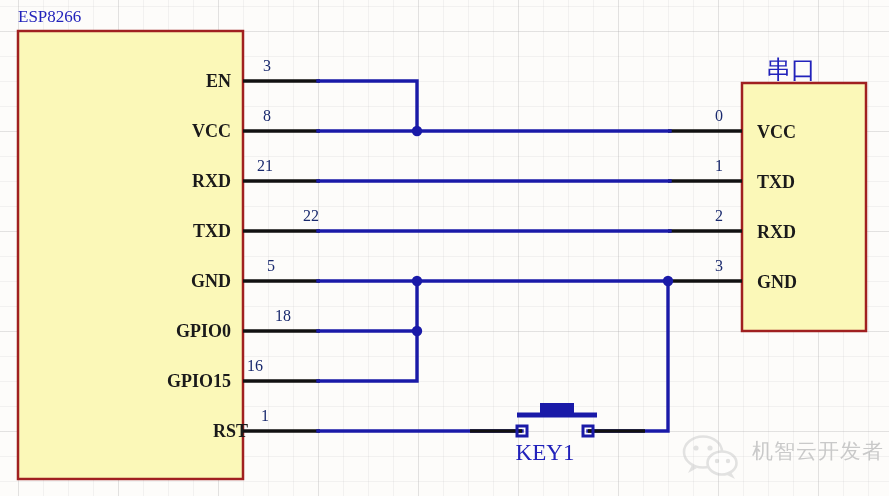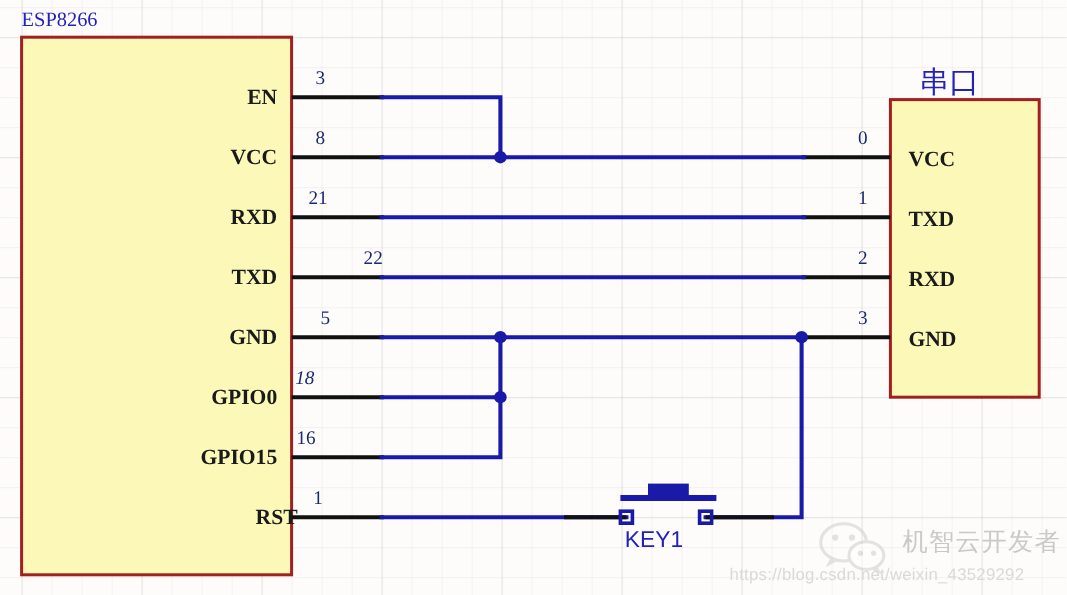--- a/index.html
+++ b/index.html
@@ -61,22 +61,22 @@
     color: #1a2a6e;
     font-size: 16px;
     font-family: "Liberation Serif", serif;
     white-space: nowrap;
     line-height: 1;
     transform: translate(-50%, -100%);
   }
   .key-label {
     position: absolute;
     color: #2222bb;
-    font-size: 19px;
-    font-family: Liberation Sans, sans-serif;
+    font-size: 23px;
+    font-family: Liberation Serif, serif;
     white-space: nowrap;
     line-height: 1;
     transform: translate(-50%, 0);
   }
   .watermark-url {
     position: absolute;
     color: #d9d9d9;
     font-size: 14px;
     font-family: "Liberation Sans", sans-serif;
     white-space: nowrap;
@@ -188,36 +188,35 @@
   <div class="pin-label right-align" style="left:231px; top:281px;">GND</div>
   <div class="pin-label right-align" style="left:231px; top:331px;">GPIO0</div>
   <div class="pin-label right-align" style="left:231px; top:381px;">GPIO15</div>
   <div class="pin-label right-align" style="left:248px; top:431px;">RST</div>
 
   <div class="pin-num" style="left:267px; top:74px;">3</div>
   <div class="pin-num" style="left:267px; top:124px;">8</div>
   <div class="pin-num" style="left:265px; top:174px;">21</div>
   <div class="pin-num" style="left:271px; top:224px;margin-left:40px;">22</div>
   <div class="pin-num" style="left:271px; top:274px;">5</div>
-  <div class="pin-num" style="left:254px; top:324px;font-style:italic;">18</div>
+  <div class="pin-num" style="left:283px; top:324px;">18</div>
   <div class="pin-num" style="left:255px; top:374px;">16</div>
   <div class="pin-num" style="left:265px; top:424px;">1</div>
 
   <div class="pin-label left-align" style="left:757px; top:132px;">VCC</div>
   <div class="pin-label left-align" style="left:757px; top:182px;">TXD</div>
   <div class="pin-label left-align" style="left:757px; top:232px;">RXD</div>
   <div class="pin-label left-align" style="left:757px; top:282px;">GND</div>
 
   <div class="pin-num" style="left:719px; top:124px;">0</div>
   <div class="pin-num" style="left:719px; top:174px;">1</div>
   <div class="pin-num" style="left:719px; top:224px;">2</div>
   <div class="pin-num" style="left:719px; top:274px;">3</div>
 
   <div class="key-label" style="left:545px; top:441px;">KEY1</div>
 
   <div class="wm-brand" style="left:692px; top:437px;">
     <span style="display:inline-block; width:52px;"></span>
     <span class="wm-brand-text">机智云开发者</span>
   </div>
 
-  <div class="watermark-url" style="left:608px; top:470px;">https://blog.csdn.net/weixin_43529292</div>
 
 </div>
 
 </body></html>

